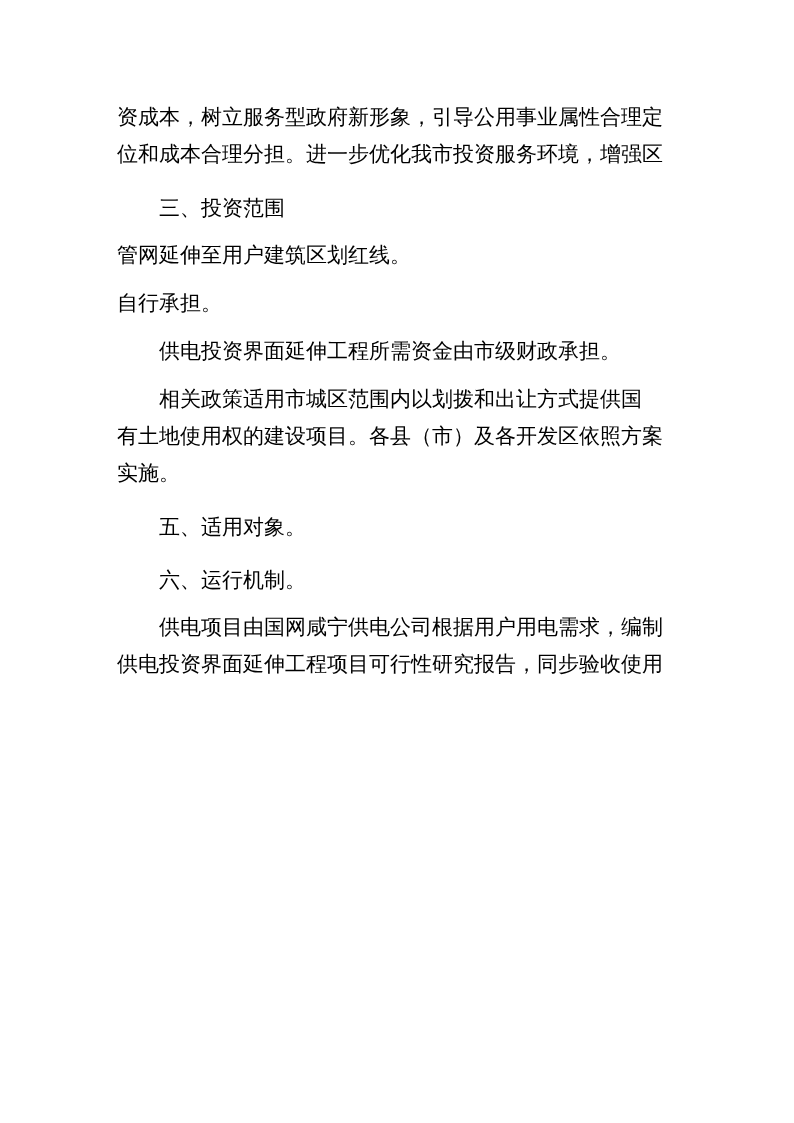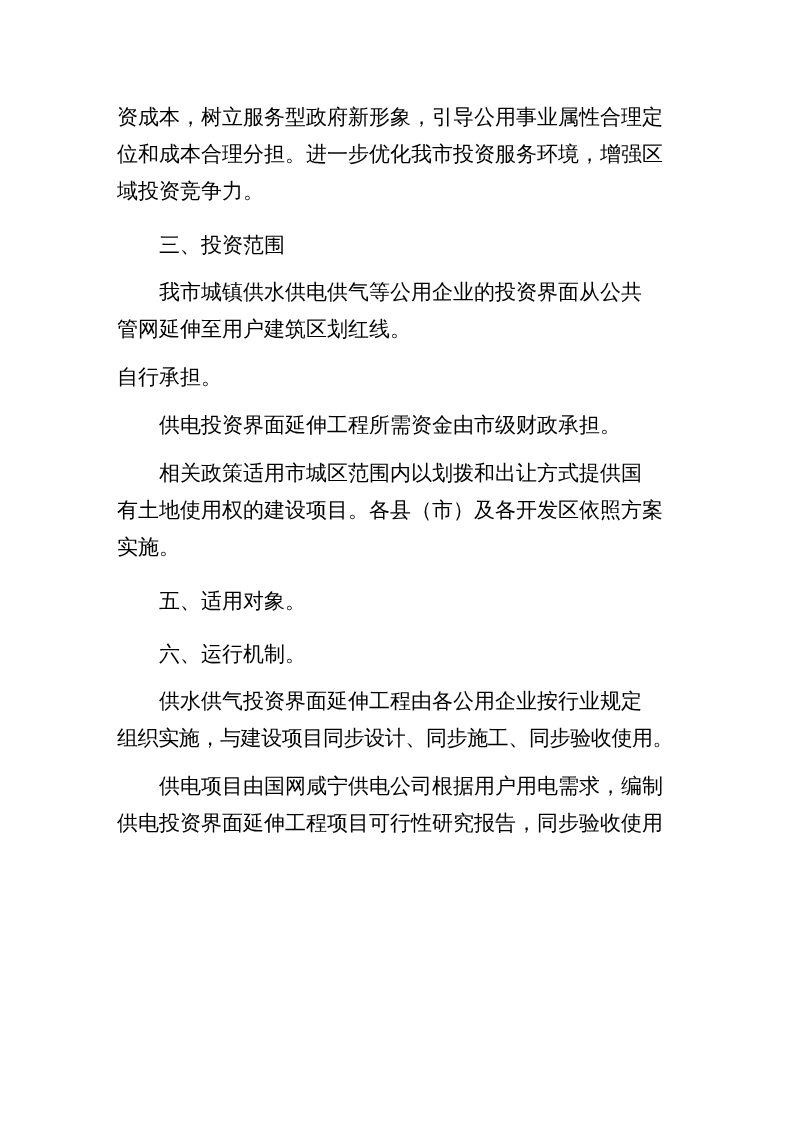--- a/index.html
+++ b/index.html
@@ -42,29 +42,27 @@
   .line.tight { letter-spacing: -0.4px; font-feature-settings: "halt" 1; }
 </style>
 </head>
 <body>
 
 <div class="page">
 
   <div class="block">
     <div class="line fill">资成本，树立服务型政府新形象，引导公用事业属性合理定</div>
     <div class="line fill">位和成本合理分担。进一步优化我市投资服务环境，增强区</div>
-    <div class="line">域投资竞争力。</div>
   </div>
 
   <div class="block heading">
     <div class="line ind">三、投资范围</div>
   </div>
 
   <div class="block">
-    <div class="line ind fill">我市城镇供水供电供气等公用企业的投资界面从公共</div>
     <div class="line">管网延伸至用户建筑区划红线。</div>
   </div>
 
 
   <div class="block">
     <div class="line">自行承担。</div>
   </div>
 
   <div class="block">
     <div class="line ind">供电投资界面延伸工程所需资金由市级财政承担。</div>
@@ -77,23 +75,19 @@
   </div>
 
   <div class="block heading">
     <div class="line ind">五、适用对象。</div>
   </div>
 
   <div class="block heading">
     <div class="line ind">六、运行机制。</div>
   </div>
 
-  <div class="block">
-    <div class="line ind fill">供水供气投资界面延伸工程由各公用企业按行业规定</div>
-    <div class="line fill tight">组织实施，与建设项目同步设计、同步施工、同步验收使用。</div>
-  </div>
 
   <div class="block">
     <div class="line ind fill">供电项目由国网咸宁供电公司根据用户用电需求，编制</div>
     <div class="line fill">供电投资界面延伸工程项目可行性研究报告，同步验收使用</div>
   </div>
 
 </div>
 
 </body></html>

